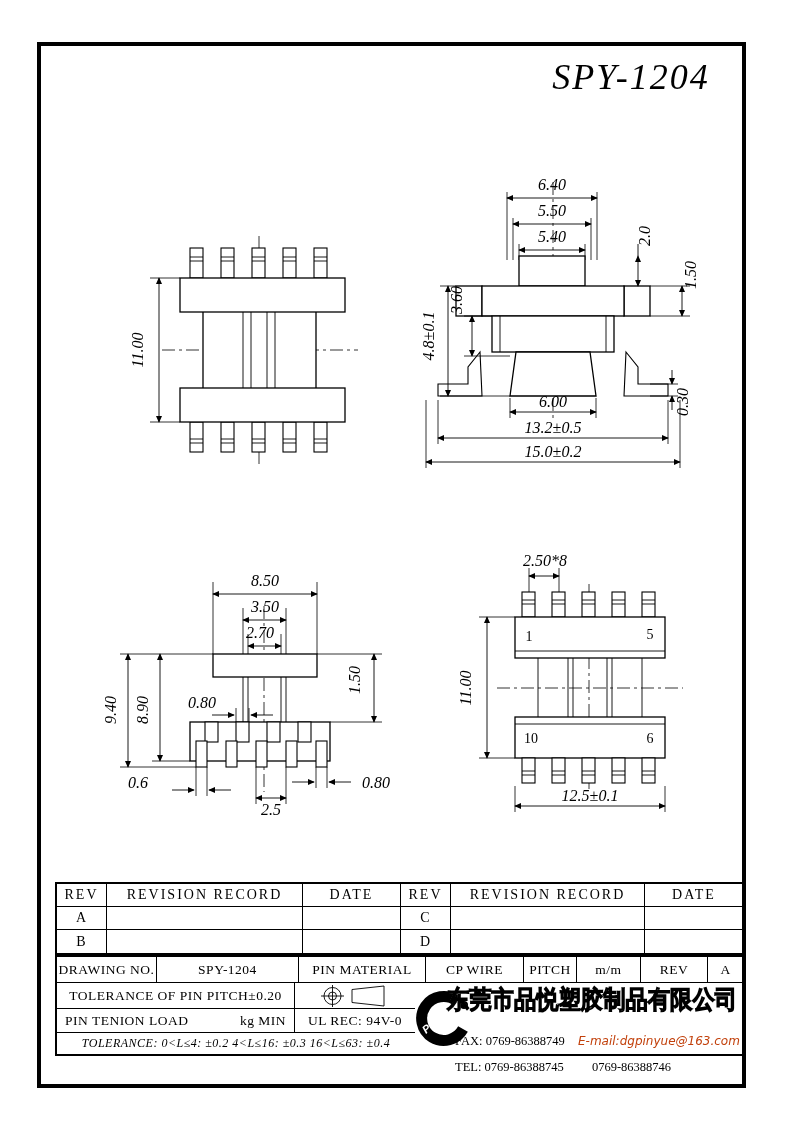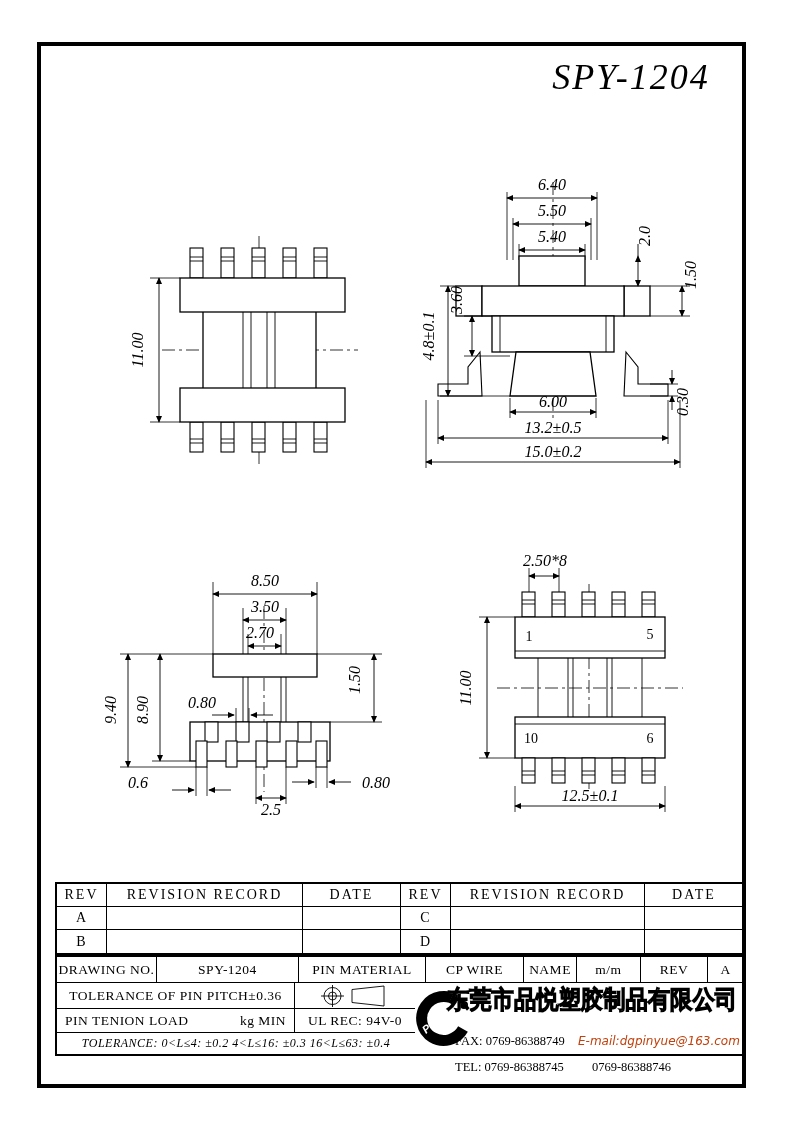--- a/index.html
+++ b/index.html
@@ -395,29 +395,29 @@
       <div class="rc6"></div>
     </div>
   </div>
 
   <div class="tblock">
     <div class="trow h26">
       <div class="tc1">DRAWING NO.</div>
       <div class="tc2">SPY-1204</div>
       <div class="tc3">PIN MATERIAL</div>
       <div class="tc4">CP WIRE</div>
-      <div class="tc5">NAME</div>
+      <div class="tc5">PITCH</div>
       <div class="tc6">m/m</div>
       <div class="tc7">REV</div>
       <div class="tc8">A</div>
     </div>
     <div class="tbottom">
       <div class="tleft">
         <div class="trow h26">
-          <div class="bc1">TOLERANCE OF PIN PITCH±0.36</div>
+          <div class="bc1">TOLERANCE OF PIN PITCH±0.20</div>
           <div class="bc2">
             <svg width="70" height="24" viewBox="0 0 70 24">
               <line class="tl" x1="1" y1="12" x2="24" y2="12"></line>
               <line class="tl" x1="12.5" y1="1" x2="12.5" y2="23"></line>
               <circle class="tl" cx="12.5" cy="12" r="8.5"></circle>
               <circle class="tl" cx="12.5" cy="12" r="4"></circle>
               <polygon class="tl" points="32,5.5 64,2 64,22 32,18.5"></polygon>
             </svg>
           </div>
         </div>

